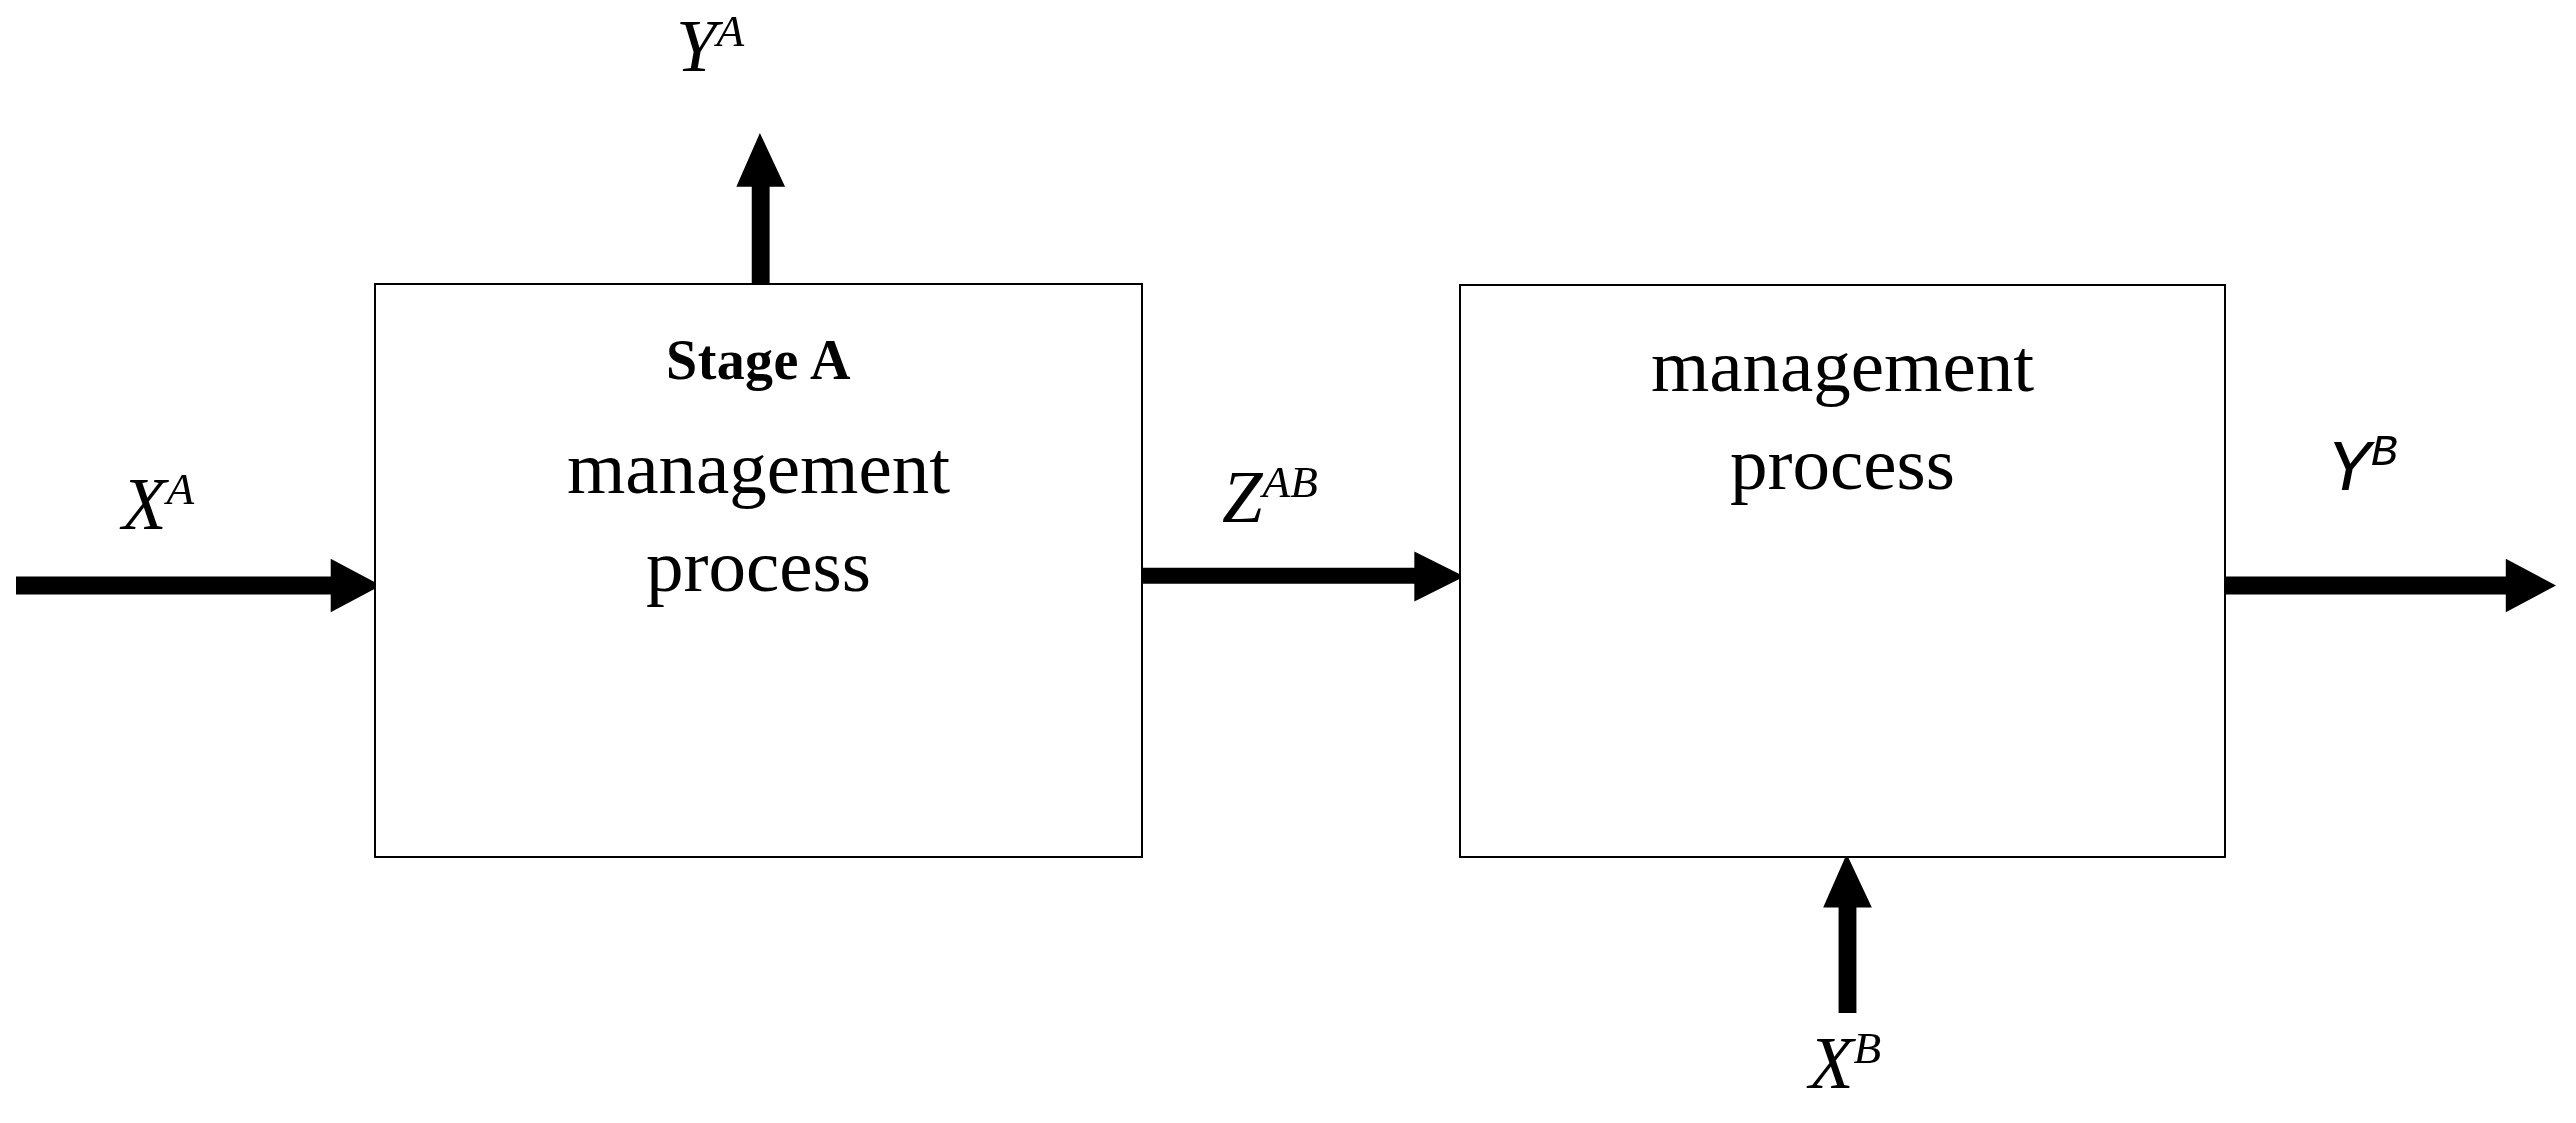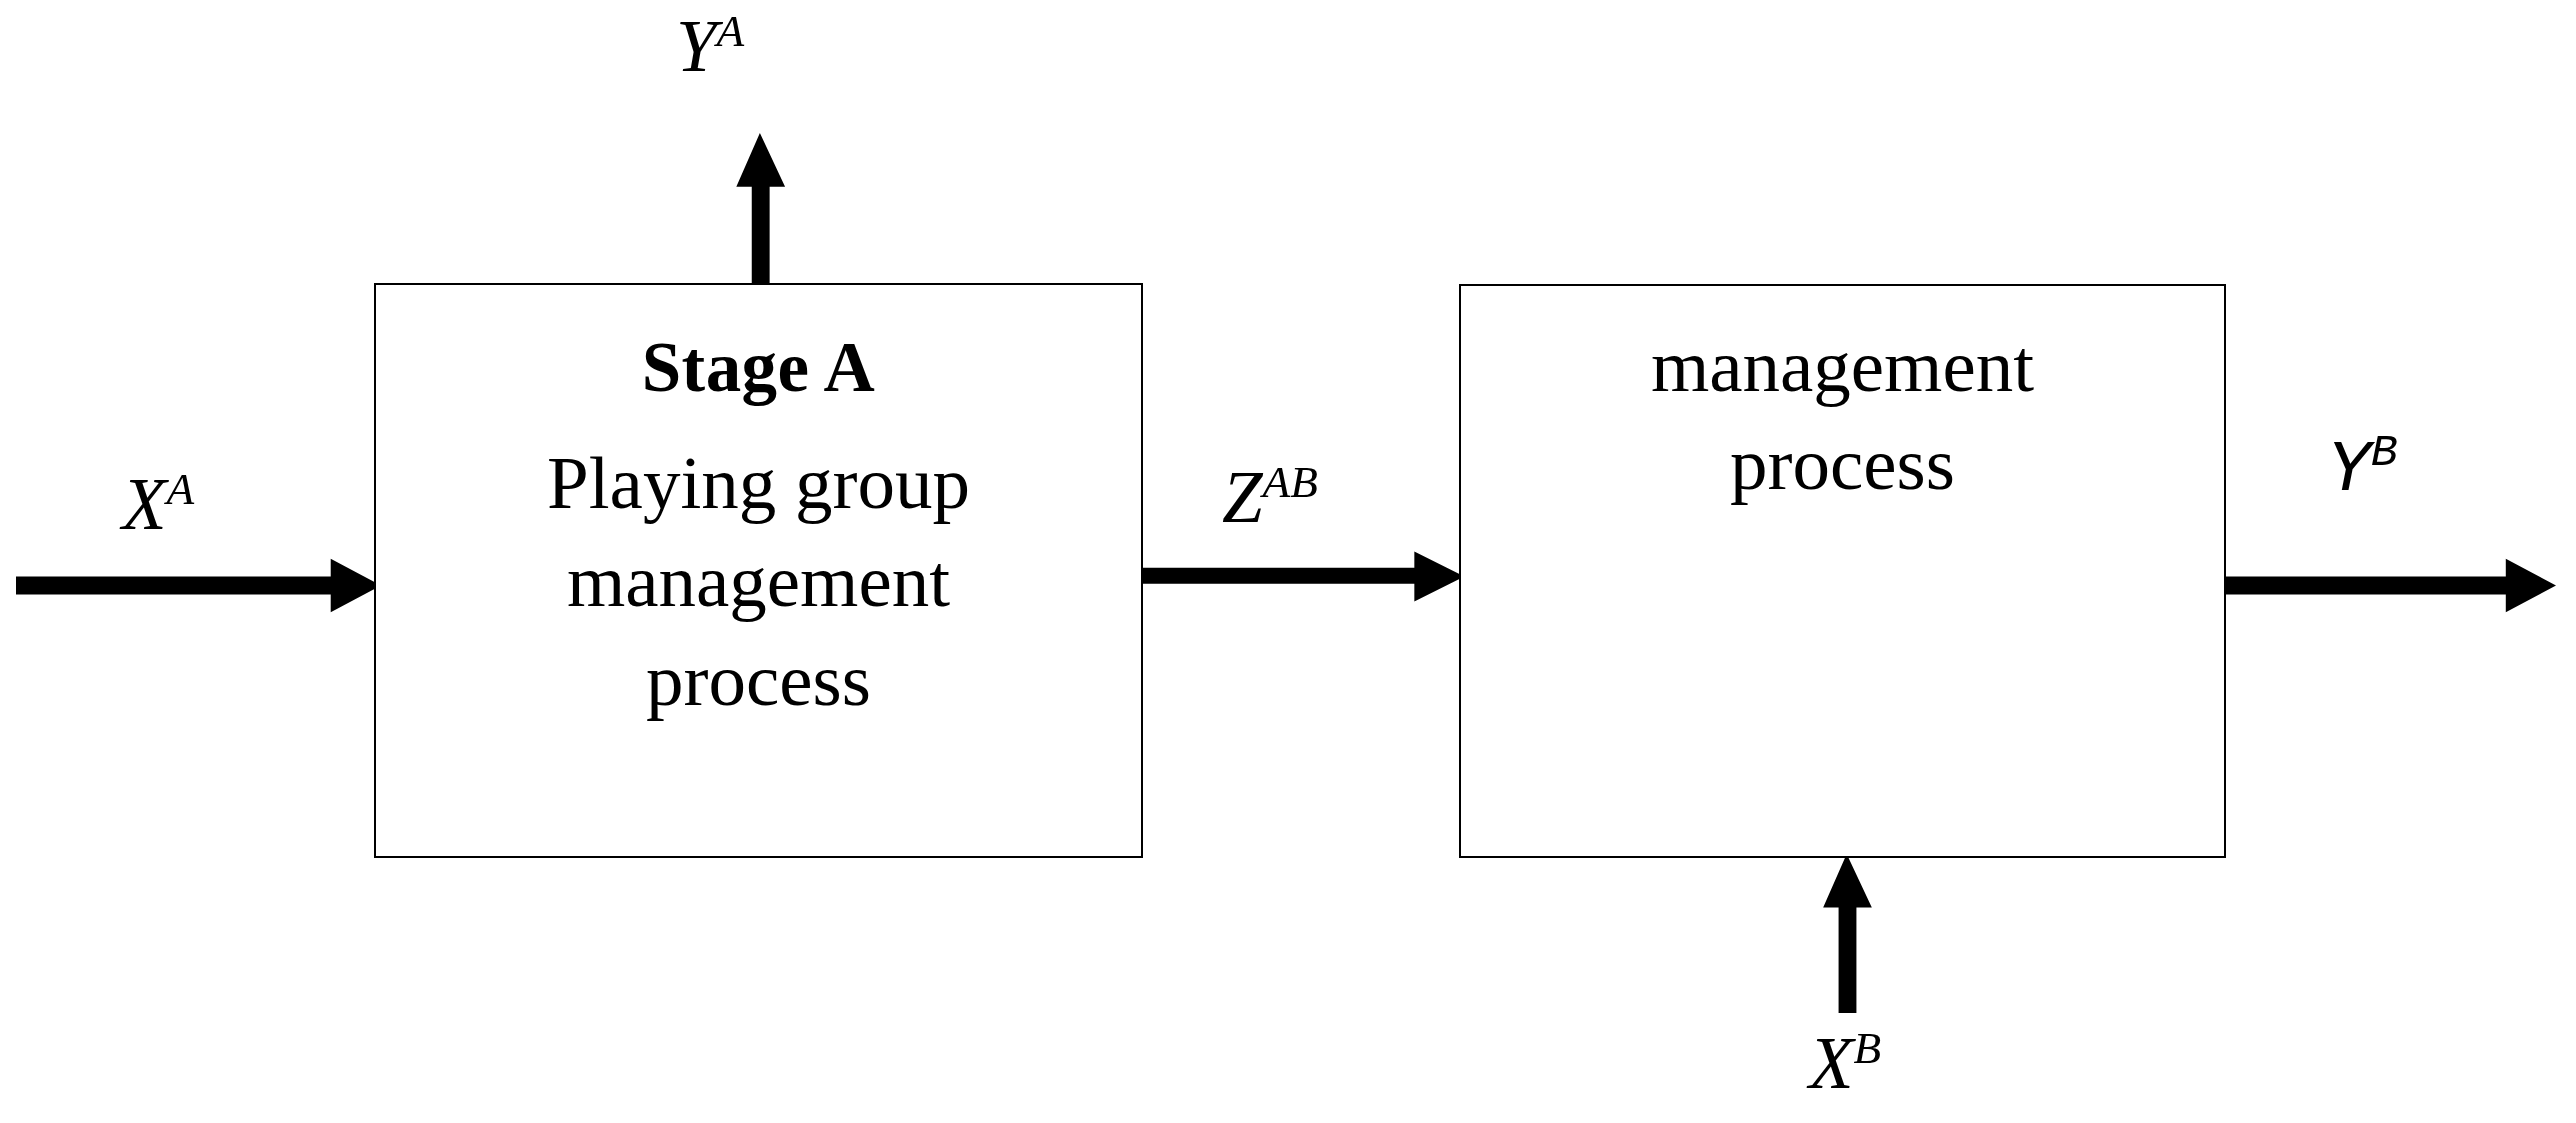--- a/index.html
+++ b/index.html
@@ -25,21 +25,21 @@
     display: flex;
     flex-direction: column;
     align-items: center;
     justify-content: flex-start;
     z-index: 3;
   }
   #stage-a-box { left: 374px; top: 283px; width: 769px; height: 575px; }
   #stage-b-box { left: 1459px; top: 284px; width: 767px; height: 574px; }
 
   .stage-title {
-    font-size: 71px;
+    font-size: 56px;
     font-weight: bold;
     line-height: 1;
     color: #000000;
     margin-top: 47px;
     letter-spacing: 0.4px;
     white-space: nowrap;
   }
   .stage-desc {
     font-size: 75px;
     font-weight: normal;
@@ -79,21 +79,20 @@
   .arrow svg { display: block; overflow: visible; }
 </style>
 </head>
 <body>
 
 <div id="canvas">
 
   <div class="stage-box" id="stage-a-box">
     <div class="stage-title">Stage A</div>
     <div class="stage-desc">
-      <span class="dl">Playing group</span>
       <span class="dl">management</span>
       <span class="dl">process</span>
     </div>
   </div>
 
   <div class="stage-box" id="stage-b-box">
     <div class="stage-desc">
       <span class="dl">management</span>
       <span class="dl">process</span>
     </div>

